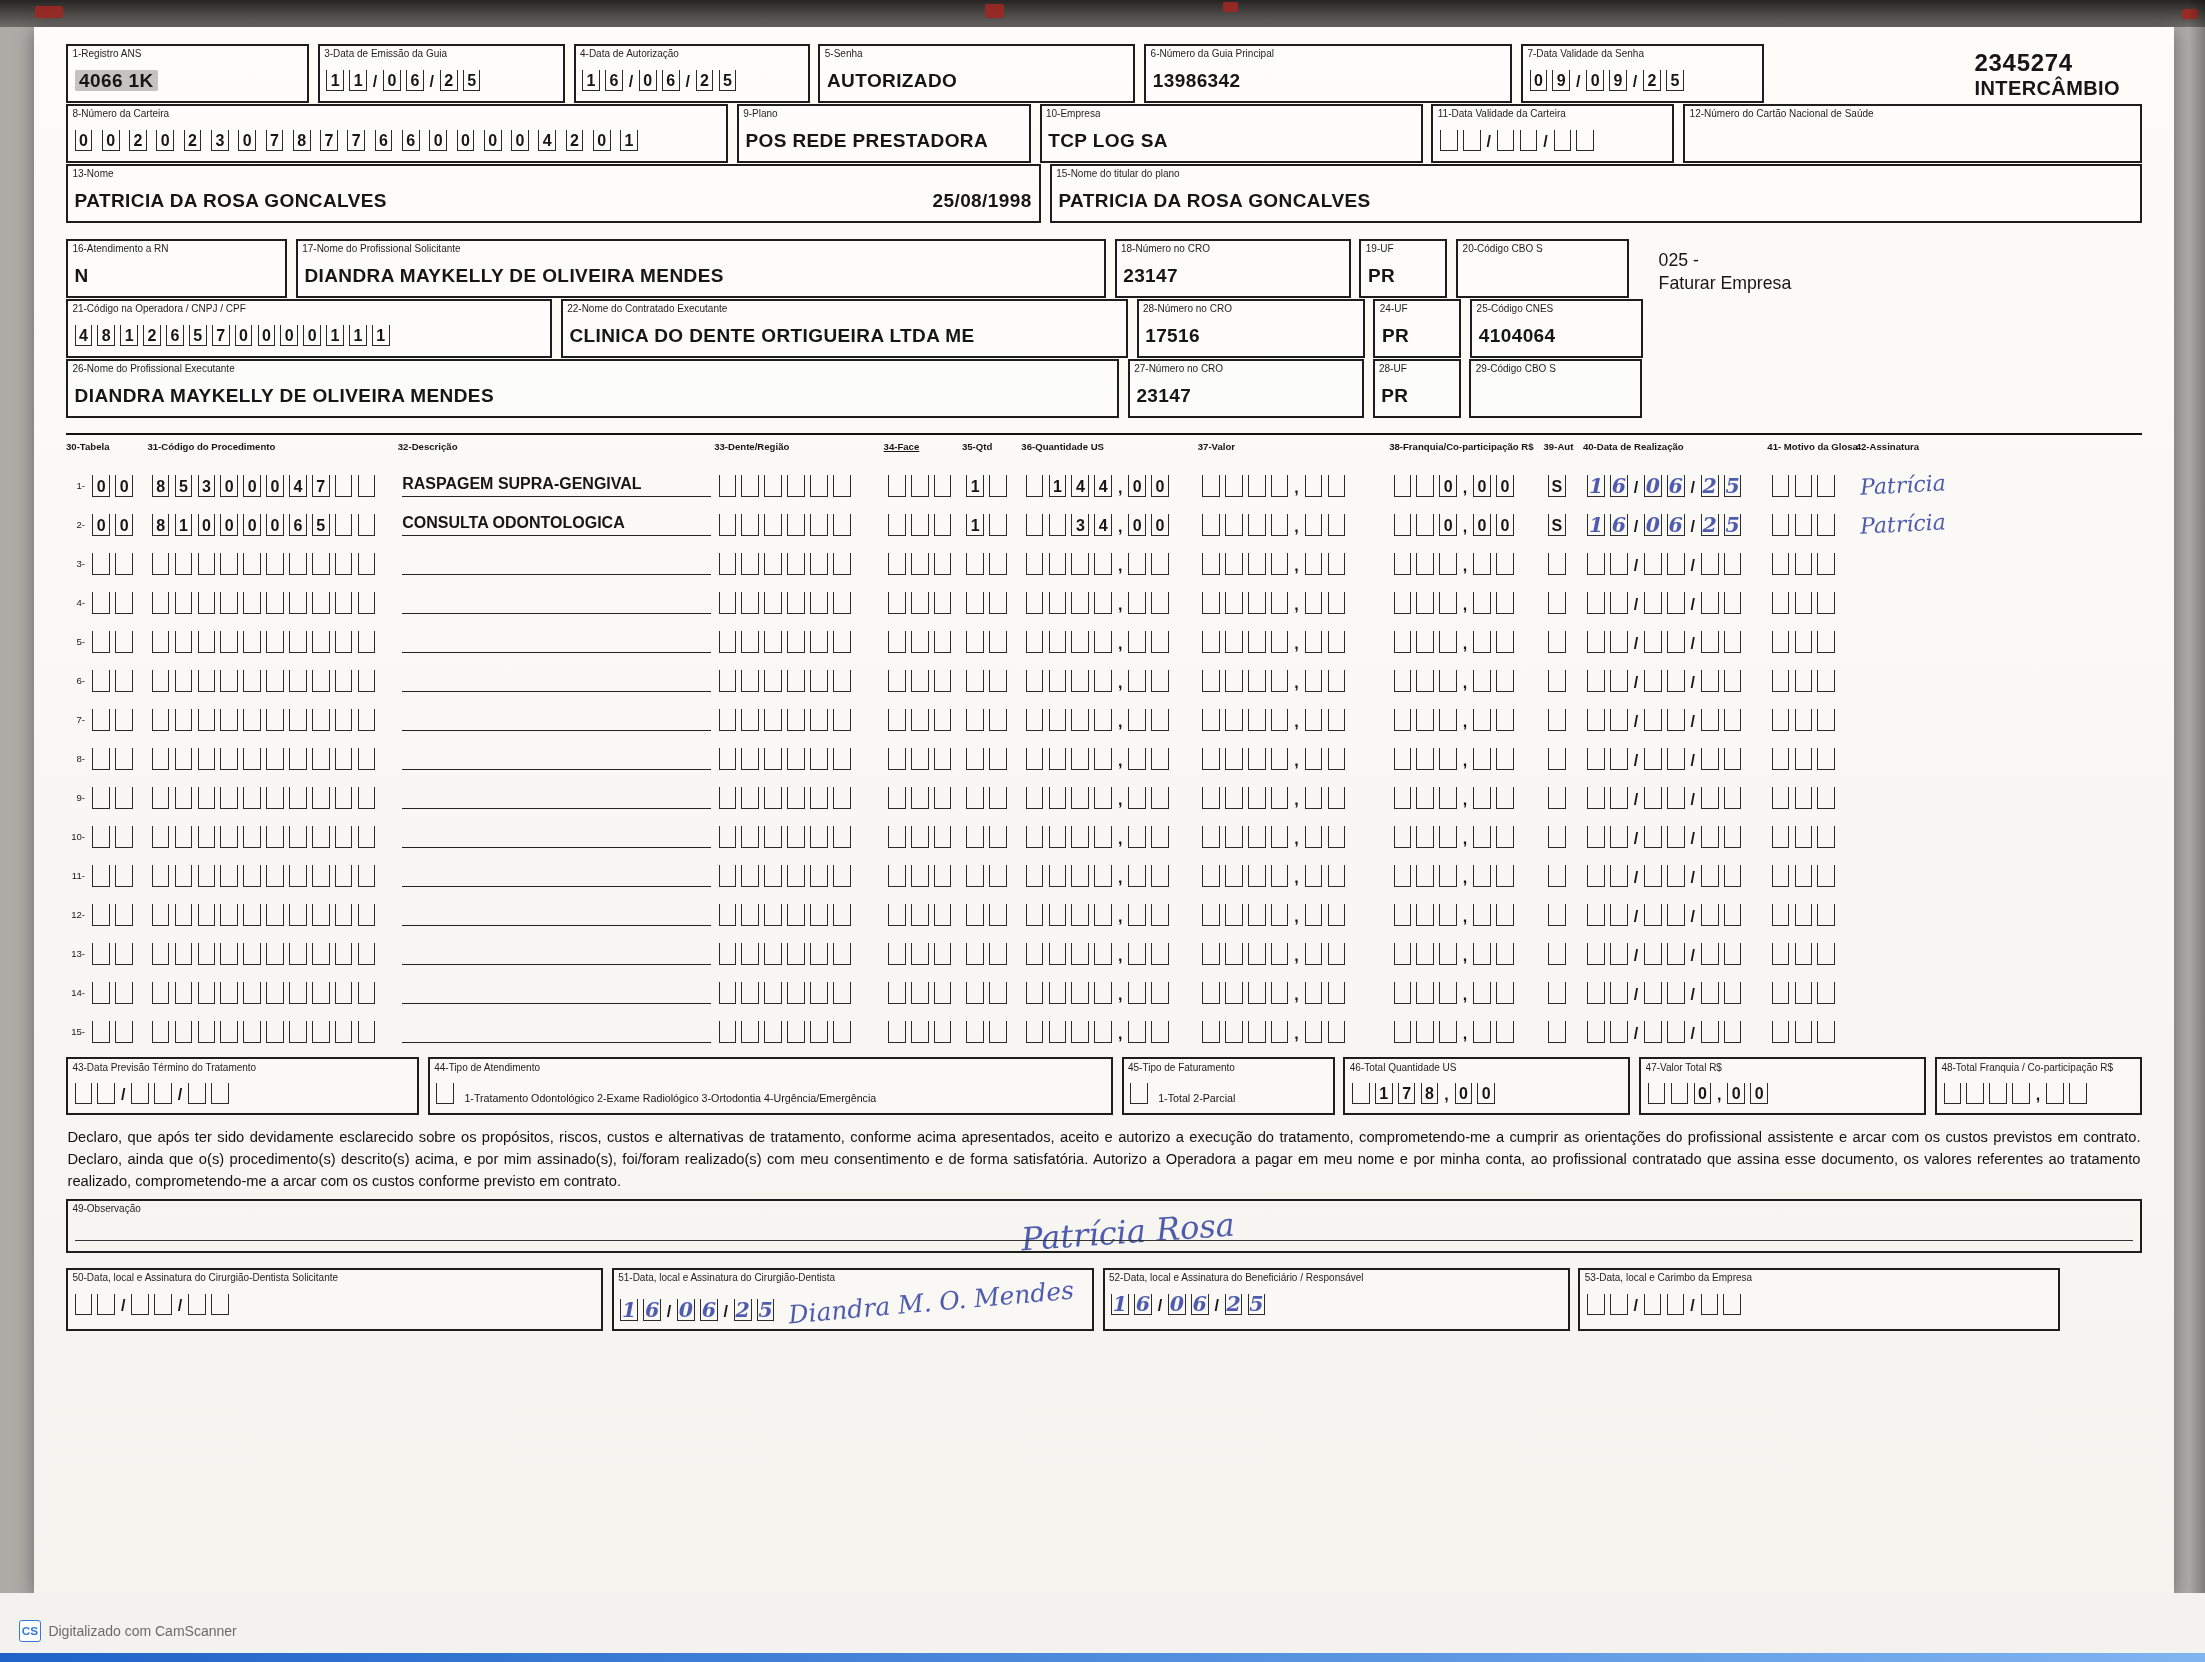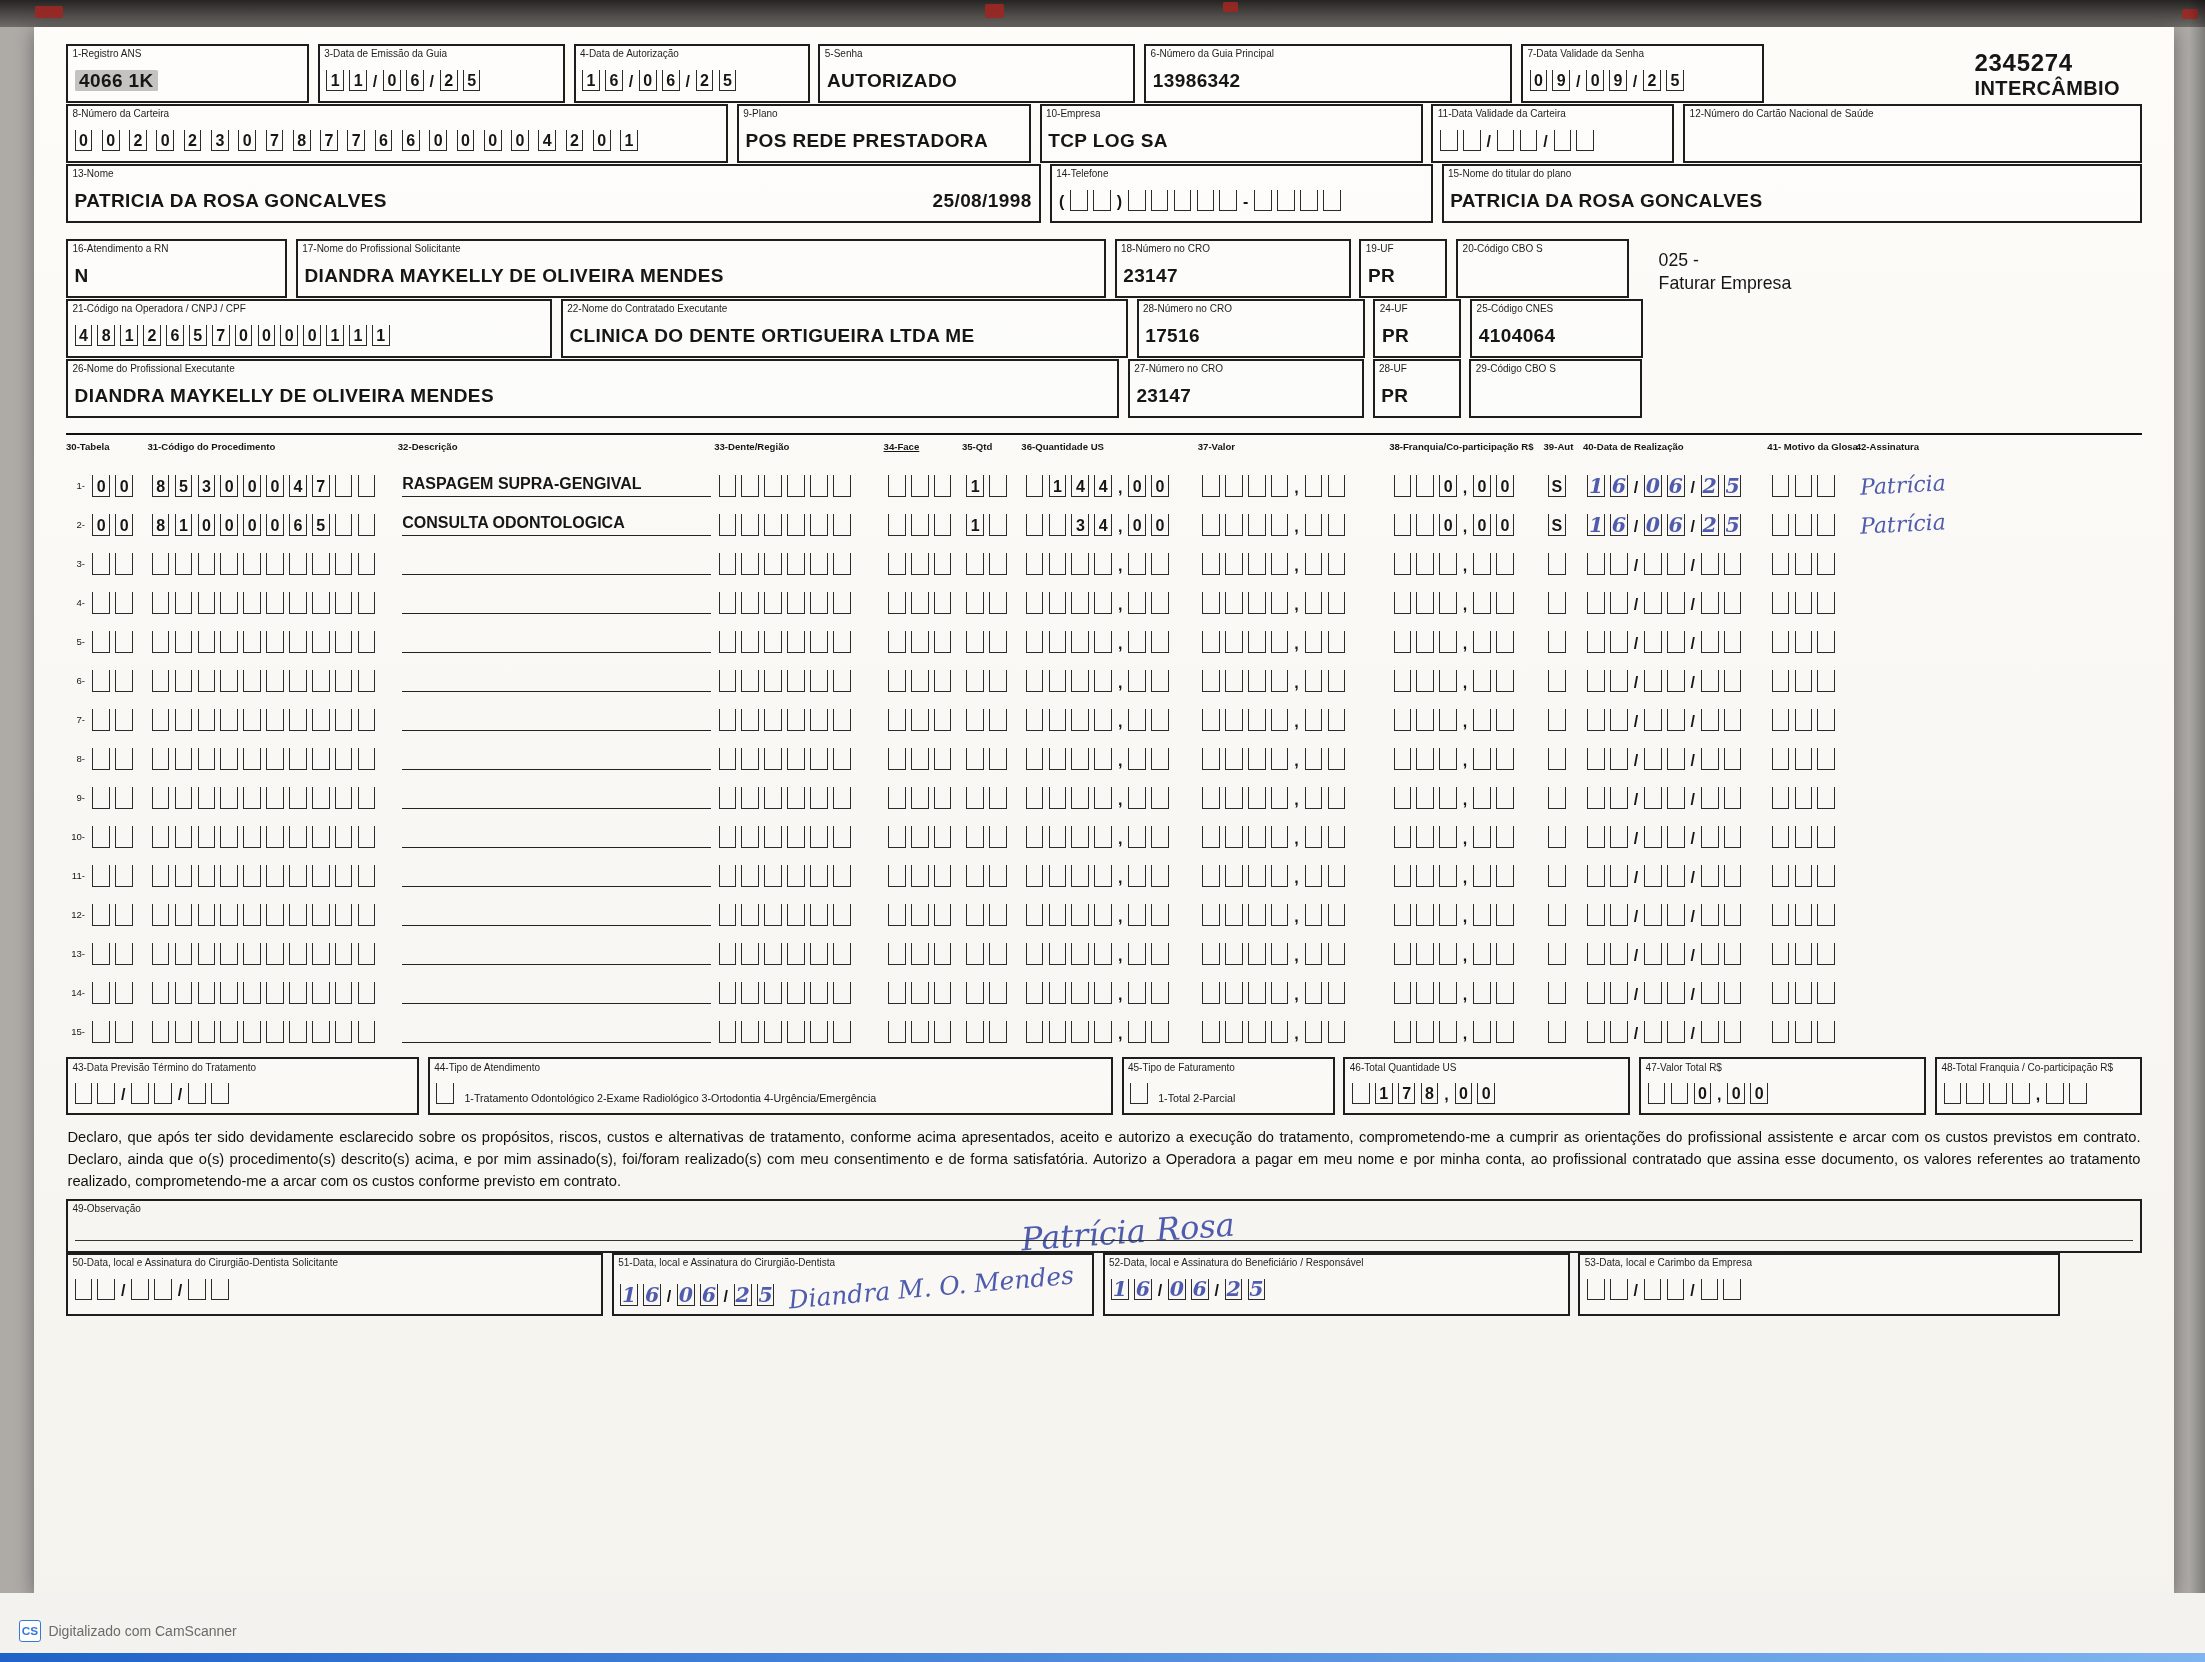--- a/index.html
+++ b/index.html
@@ -63,21 +63,21 @@
 
   
   .totals .fbox{min-height:57px}
   .opts{font-size:10.7px;margin-left:10.3px;white-space:nowrap}
   .box-opts{display:flex;align-items:flex-end}
 
   
   .declaration{font-size:14.7px;line-height:1.5;text-align:justify;margin:10.3px 1.5px 7.4px;color:#111}
 
   
-  .obsbox{border:2.2px solid #1d1d1d;position:relative;height:54px;margin-bottom:0;padding:22px 10.3px 4.4px}
+  .obsbox{border:2.2px solid #1d1d1d;position:relative;height:54px;margin-bottom:15px;padding:22px 10.3px 4.4px}
   .obs-line{position:absolute;left:7.4px;right:7.4px;bottom:10.3px;border-bottom:1.5px solid #333}
   .obs-hand{position:absolute;left:46%;top:11.8px;font-size:32px;transform:rotate(-4deg);white-space:nowrap}
 
   
   .sigrow .fbox{min-height:63px}
   .sig-flow{font-size:25px;transform:rotate(-5deg);display:inline-block;margin-left:10.3px;position:relative;top:-5.9px;white-space:nowrap}
 
   .num-block{margin-left:auto;text-align:left;padding:4.4px 22px 0 0}
   .guide-number{font-size:24px;font-weight:bold;letter-spacing:0.7px}
   .guide-type{font-size:20px;font-weight:bold;letter-spacing:0.4px}
@@ -209,39 +209,20 @@
       </div>
     </div>
 
     <div class="frow" style="margin-bottom:16px">
       <div class="fbox" style="width:975px">
         <span class="lbl">13-Nome</span>
         <div class="val-row">
           <span class="val">PATRICIA DA ROSA GONCALVES</span>
           <span class="val">25/08/1998</span>
         </div>
-      </div>
-      <div class="fbox" style="width:383px">
-        <span class="lbl">14-Telefone</span>
-        <span class="comb">
-            <span class="cs">(</span>
-            <span class="cc"></span>
-            <span class="cc"></span>
-            <span class="cs">)</span>
-            <span class="cc"></span>
-            <span class="cc"></span>
-            <span class="cc"></span>
-            <span class="cc"></span>
-            <span class="cc"></span>
-            <span class="cs">-</span>
-            <span class="cc"></span>
-            <span class="cc"></span>
-            <span class="cc"></span>
-            <span class="cc"></span>
-          </span>
       </div>
       <div class="fbox grow">
         <span class="lbl">15-Nome do titular do plano</span>
         <span class="val">PATRICIA DA ROSA GONCALVES</span>
       </div>
     </div>
 
     <div class="frow">
       <div class="fbox" style="width:221px">
         <span class="lbl">16-Atendimento a RN</span>

